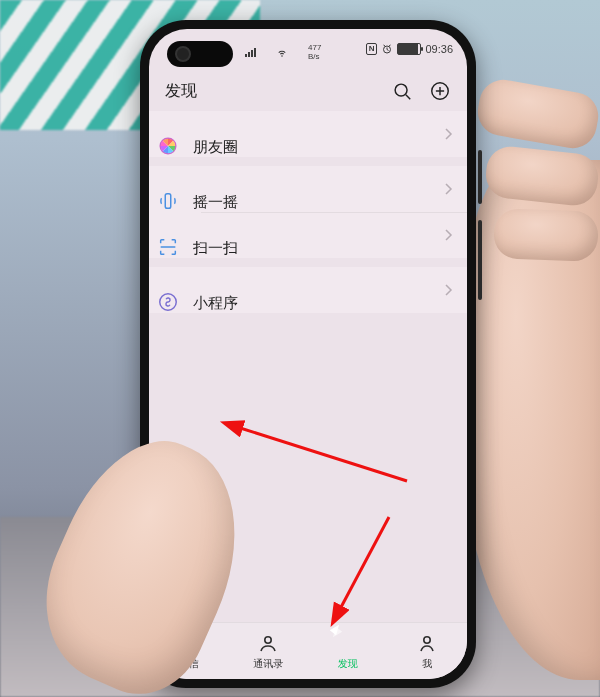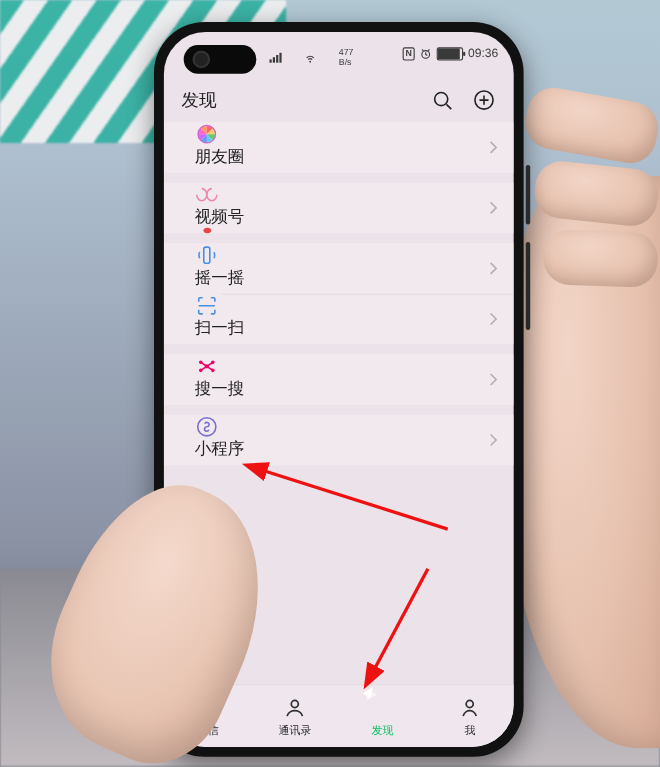--- a/index.html
+++ b/index.html
@@ -27,21 +27,21 @@
   .batt:after{content:"";position:absolute;right:-3px;top:3px;width:2px;height:4px;background:#3a3a3a;border-radius:1px;}
   .batt i{display:block;height:100%;width:88%;background:#3a3a3a;}
   
   .header{position:absolute;left:0;right:0;top:42px;height:40px;display:flex;align-items:center;padding:0 16px;}
   .header .title{font-size:16px;color:#222;font-weight:500;}
   .header .sp{flex:1;}
   .hicon{width:22px;height:22px;margin-left:16px;color:#222;}
   
   .list{position:absolute;left:0;right:0;top:82px;bottom:56px;overflow:hidden;}
   .group{background:#f2e9ef;margin-bottom:9px;}
-  .row{height:46px;display:flex;align-items:flex-start;padding:0 28px;position:relative;flex-direction:column;}
+  .row{height:46px;display:flex;align-items:flex-end;padding:0 8px;position:relative;}
   .row+.row:before{content:"";position:absolute;left:52px;right:0;top:0;height:1px;background:rgba(0,0,0,.06);}
   .ricon{width:22px;height:22px;margin-right:14px;flex-shrink:0;}
   .rlabel{font-size:15px;color:#222;}
   .dot{width:7px;height:7px;border-radius:50%;background:#e64545;margin-left:8px;}
   .chev{position:absolute;right:14px;top:50%;transform:translateY(-50%);color:#b7adb4;}
   .chev svg{width:8px;height:12px;display:block;}
   
   .tabbar{position:absolute;left:0;right:0;bottom:0;height:56px;background:#efe7ed;border-top:1px solid rgba(0,0,0,.05);display:flex;}
   .tab{flex:1;display:flex;flex-direction:column;align-items:center;justify-content:center;gap:2px;}
   .tab .ticon{width:24px;height:24px;color:#2f2f2f;}
@@ -142,35 +142,20 @@
               <span class="rlabel">朋友圈</span>
               <span class="chev">
                 <svg viewBox="0 0 8 12">
                   <path d="M1 1l5 5-5 5" fill="none" stroke="currentColor" stroke-width="1.5"></path>
                 </svg>
               </span>
             </div>
           </div>
           <div class="group">
             <div class="row">
-              <span class="ricon"><svg width="22" height="22" viewBox="0 0 24 24" fill="none" stroke-width="1.6">
-                  <path d="M7 6c3 0 5 3 5 6s2 6 5 6 5-3 5-6" stroke="#e8a"></path>
-                  <path d="M17 6c-3 0-5 3-5 6S10 18 7 18 2 15 2 12" stroke="#e8a"></path>
-                </svg></span>
-              <span class="rlabel">视频号</span>
-              <span class="dot"></span>
-              <span class="chev">
-                <svg viewBox="0 0 8 12">
-                  <path d="M1 1l5 5-5 5" fill="none" stroke="currentColor" stroke-width="1.5"></path>
-                </svg>
-              </span>
-            </div>
-          </div>
-          <div class="group">
-            <div class="row">
               <span class="ricon"><svg width="22" height="22" viewBox="0 0 24 24" fill="none" stroke-width="1.6" stroke="#4a90e2">
                   <rect x="9" y="4" width="6" height="16" rx="2"></rect>
                   <path d="M5 9c-1 1-1 5 0 6M19 9c1 1 1 5 0 6"></path>
                 </svg></span>
               <span class="rlabel">摇一摇</span>
               <span class="chev">
                 <svg viewBox="0 0 8 12">
                   <path d="M1 1l5 5-5 5" fill="none" stroke="currentColor" stroke-width="1.5"></path>
                 </svg>
               </span>
@@ -182,39 +167,20 @@
                 </svg></span>
               <span class="rlabel">扫一扫</span>
               <span class="chev">
                 <svg viewBox="0 0 8 12">
                   <path d="M1 1l5 5-5 5" fill="none" stroke="currentColor" stroke-width="1.5"></path>
                 </svg>
               </span>
             </div>
           </div>
           <div class="group">
-            <div class="row">
-              <span class="ricon"><svg width="22" height="22" viewBox="0 0 24 24" fill="none" stroke-width="1.6" stroke="#e06">
-                  <circle cx="12" cy="12" r="1.3" fill="#e06"></circle>
-                  <circle cx="6" cy="8" r="1" fill="#e06"></circle>
-                  <circle cx="18" cy="8" r="1" fill="#e06"></circle>
-                  <circle cx="6" cy="16" r="1" fill="#e06"></circle>
-                  <circle cx="18" cy="16" r="1" fill="#e06"></circle>
-                  <line x1="12" y1="12" x2="6" y2="8"></line>
-                  <line x1="12" y1="12" x2="18" y2="8"></line>
-                  <line x1="12" y1="12" x2="6" y2="16"></line>
-                  <line x1="12" y1="12" x2="18" y2="16"></line>
-                </svg></span>
-              <span class="rlabel">搜一搜</span>
-              <span class="chev">
-                <svg viewBox="0 0 8 12">
-                  <path d="M1 1l5 5-5 5" fill="none" stroke="currentColor" stroke-width="1.5"></path>
-                </svg>
-              </span>
-            </div>
           </div>
           <div class="group">
             <div class="row">
               <span class="ricon"><svg width="22" height="22" viewBox="0 0 24 24" fill="none" stroke-width="1.6" stroke="#7a6fd1">
                   <circle cx="12" cy="12" r="9"></circle>
                   <path d="M10 9a2.2 2.2 0 1 1 2 3v0a2.2 2.2 0 1 0 2 3"></path>
                 </svg></span>
               <span class="rlabel">小程序</span>
               <span class="chev">
                 <svg viewBox="0 0 8 12">

